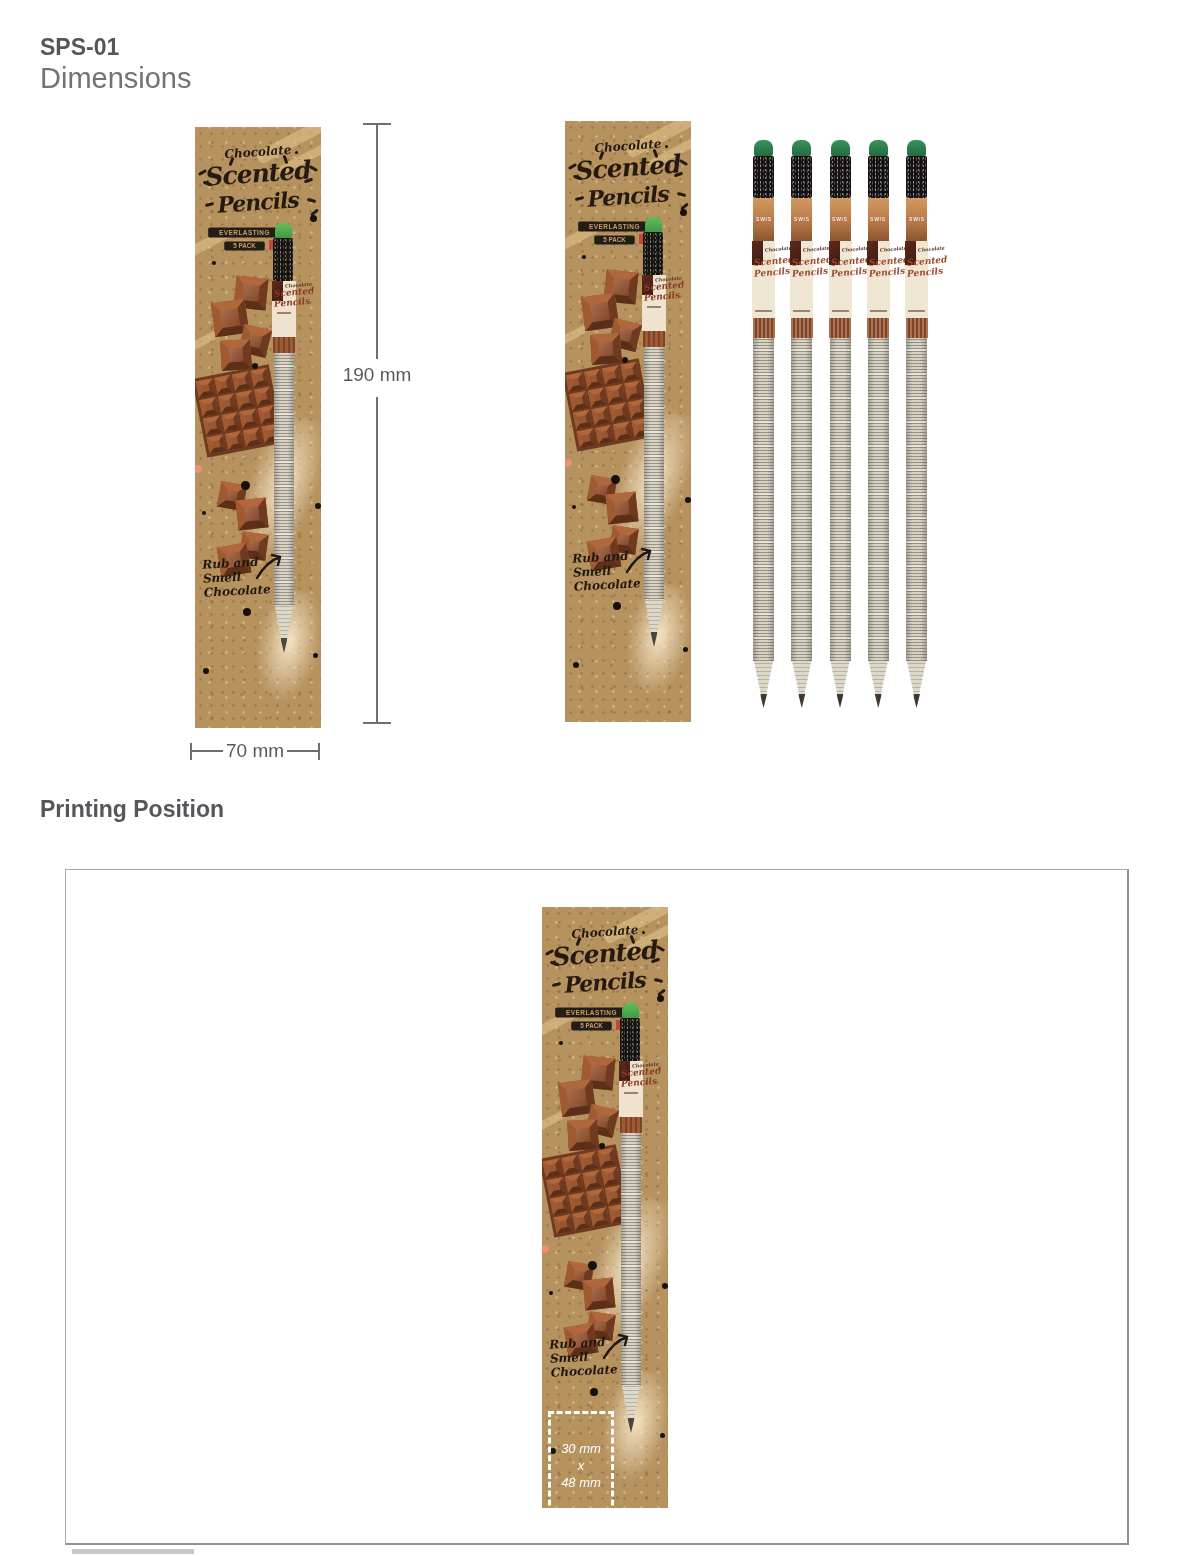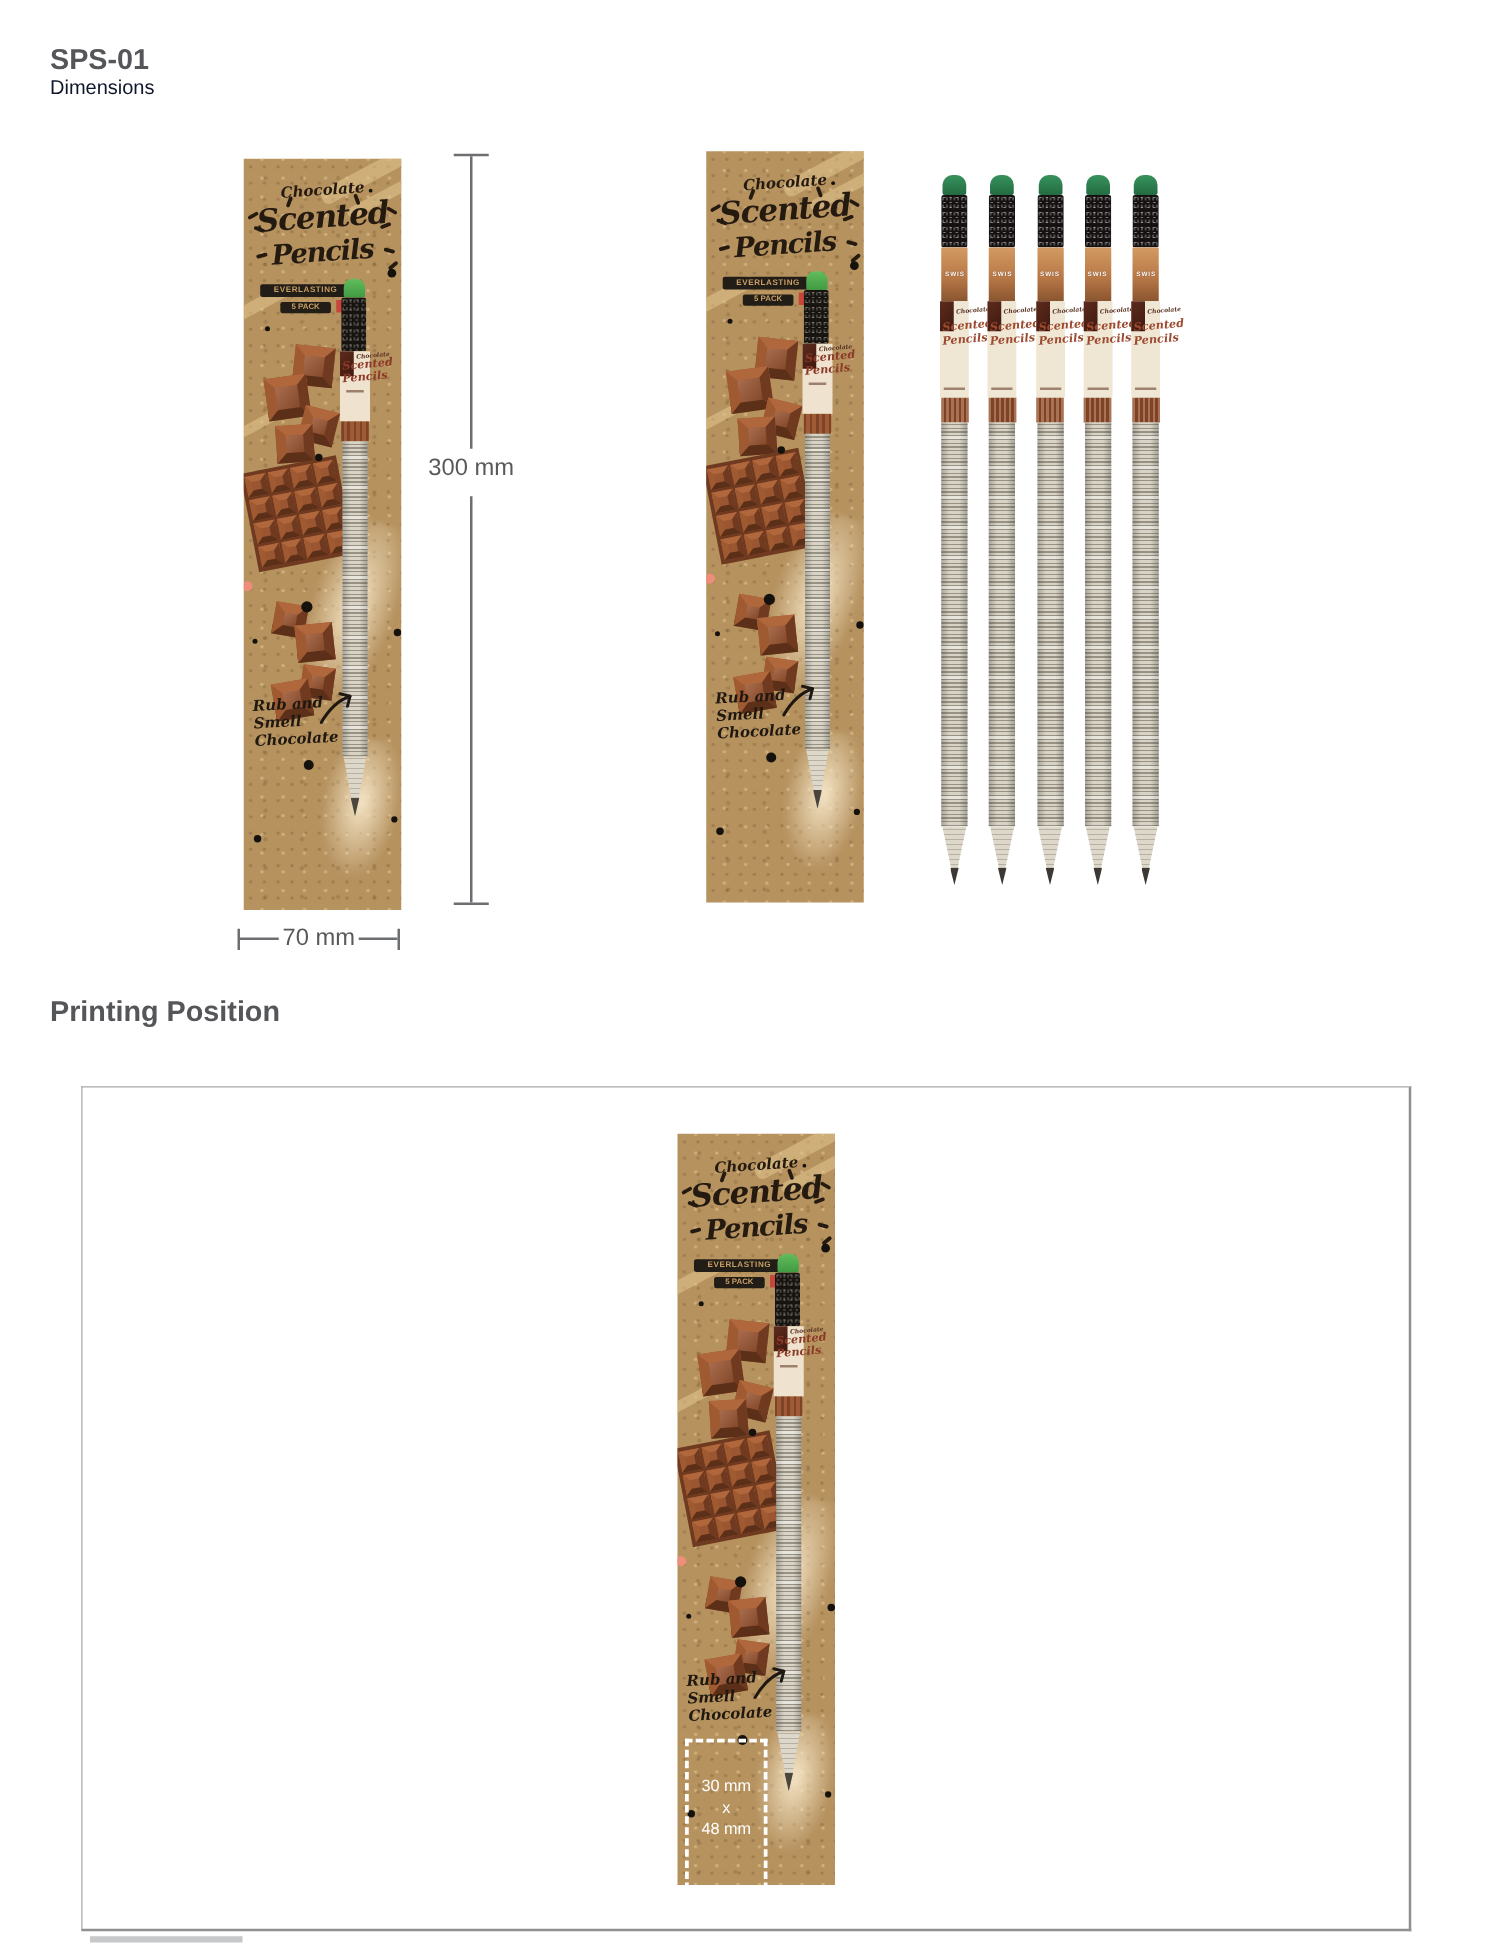--- a/index.html
+++ b/index.html
@@ -1,20 +1,20 @@
 <!DOCTYPE html>
 <html><head>
 <meta charset="utf-8">
 <style>
   html,body{margin:0;padding:0;background:#fff;}
   .page{position:relative;width:1200px;height:1556px;background:#fff;overflow:hidden;
         font-family:"Liberation Sans",sans-serif;}
   
   .h-code{position:absolute;left:40px;top:34px;font-size:23px;font-weight:700;color:#55565a;}
-  .h-sub{position:absolute;left:40px;top:62px;font-size:16px;font-weight:400;color:#0f172a;}
+  .h-sub{position:absolute;left:40px;top:62px;font-size:29px;font-weight:400;color:#737373;}
   .h-print{position:absolute;left:40px;top:796px;font-size:23px;font-weight:700;color:#55565a;}
   .h-screen{position:absolute;left:68px;top:842px;font-size:22px;font-weight:400;color:#5a5b5d;}
   
   .vdim{position:absolute;left:352px;top:123px;width:50px;height:601px;}
   .vdim i{position:absolute;background:#6d6e71;}
   .vd-capt{left:11px;top:0;width:28px;height:2px;}
   .vd-seg1{left:24px;top:2px;width:2px;height:234px;}
   .vd-seg2{left:24px;top:274px;width:2px;height:325px;}
   .vd-capb{left:11px;top:599px;width:28px;height:2px;}
   .vd-label{position:absolute;left:-22px;top:241px;width:94px;text-align:center;
@@ -109,22 +109,22 @@
            clip-path:polygon(4% 0,96% 0,50% 98%);}
   .cp-lead{position:absolute;left:50%;bottom:2px;transform:translateX(-50%);width:7px;height:15px;
            background:#4a453d;clip-path:polygon(0 0,100% 0,50% 100%);}
   
   .tagline{position:absolute;left:8px;top:430px;color:#1f1810;transform:rotate(-3deg);
            font-family:"DejaVu Serif",serif;font-style:italic;font-weight:700;
            font-size:12px;line-height:1.15;}
   .tagline span{display:block;}
   .tag-arrow{position:absolute;left:58px;top:424px;width:34px;height:30px;}
   
-  .print-area{display:none;position:absolute;left:6px;top:484px;width:66px;height:121px;
-              border:3px dashed #fff;box-sizing:border-box;}
+  .print-area{display:none;position:absolute;left:6px;top:504px;width:66px;height:121px;
+              border:3px dashed #fff;box-sizing:border-box;font-style:italic;}
   .print-area.visible{display:block;}
   .pa-line{color:#fff;font-size:13px;line-height:17px;text-align:center;}
   .pa-line:first-child{margin-top:26px;}
   
   .pencil-row{position:absolute;left:752px;top:140px;width:176px;height:568px;
               display:flex;justify-content:space-between;}
   .pencil{position:relative;width:23px;height:568px;display:flex;flex-direction:column;align-items:center;}
   .p-eraser{width:19px;height:16px;background:linear-gradient(180deg,#37935c,#246b42);
             border-radius:8px 8px 2px 2px;}
   .p-ferrule{width:21px;height:42px;background-color:#141110;border-radius:2px;
@@ -257,21 +257,21 @@
       <path d="M4 27 C 11 15 18 9 27 6" stroke="#1f1810" stroke-width="2.4" fill="none" stroke-linecap="round"></path>
       <path d="M27 6 l-8 -2 M27 6 l-2 8" stroke="#1f1810" stroke-width="2.4" fill="none" stroke-linecap="round"></path>
     </svg>
 
   </div>
 </div>
 
   <div class="vdim">
     <i class="vd-capt"></i>
     <i class="vd-seg1"></i>
-    <div class="vd-label">300 mm</div>
+    <div class="vd-label">190 mm</div>
     <i class="vd-seg2"></i>
     <i class="vd-capb"></i>
   </div>
 
   <div class="card-slot" id="card2">
   <div class="card">
     <div class="streak s1"></div>
     <div class="streak s2"></div>
     <div class="streak s3"></div>
     <div class="streak s4"></div>

